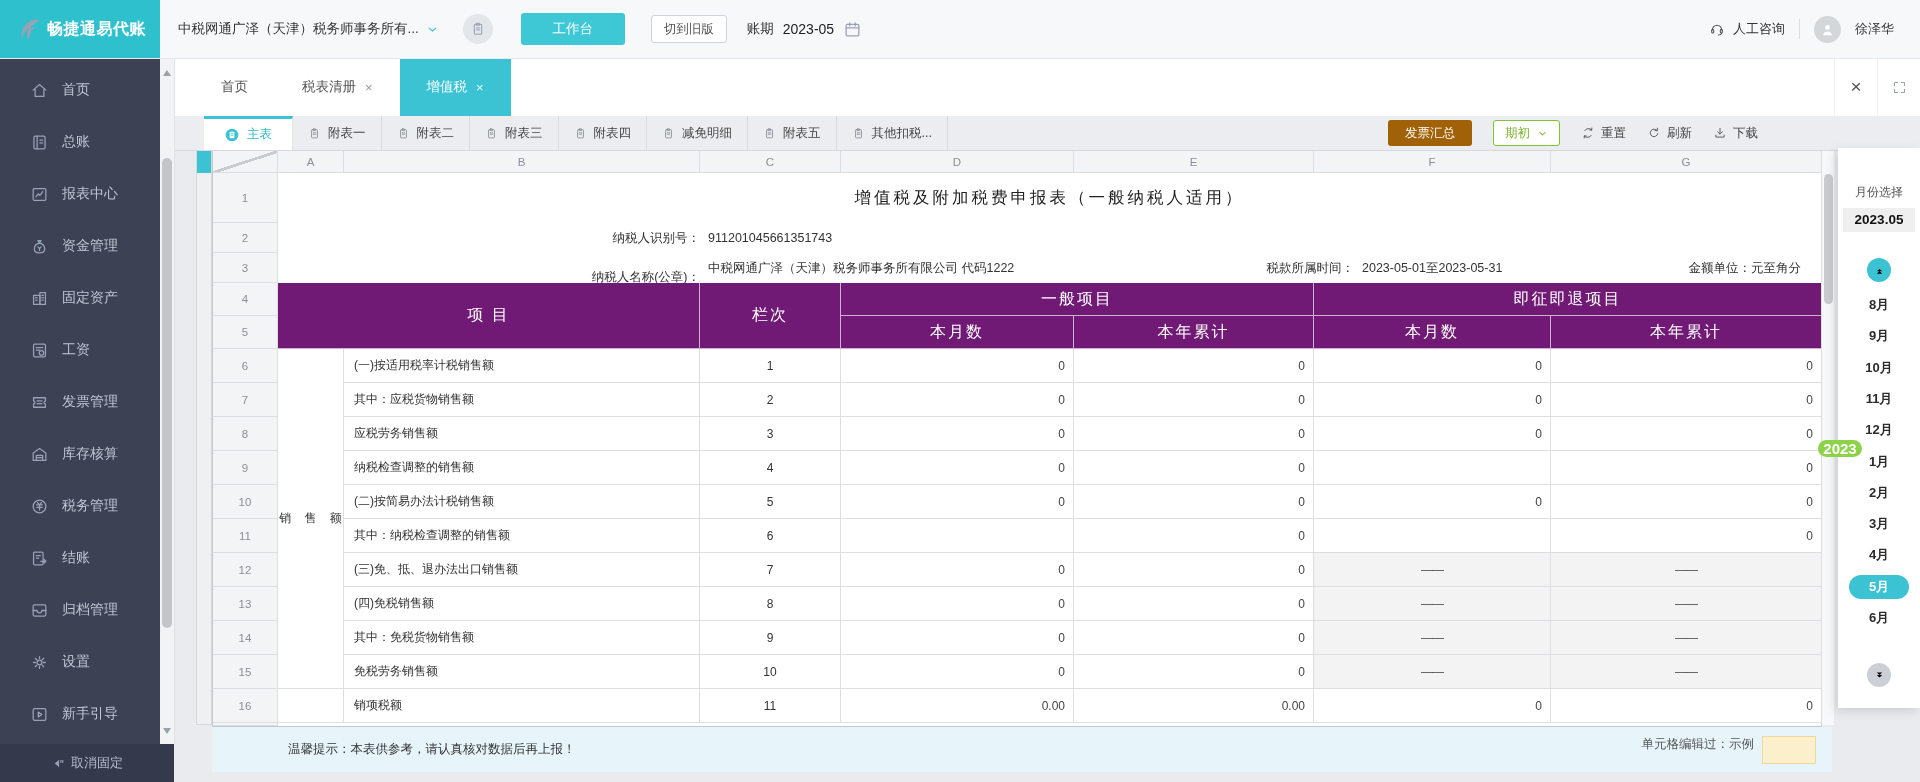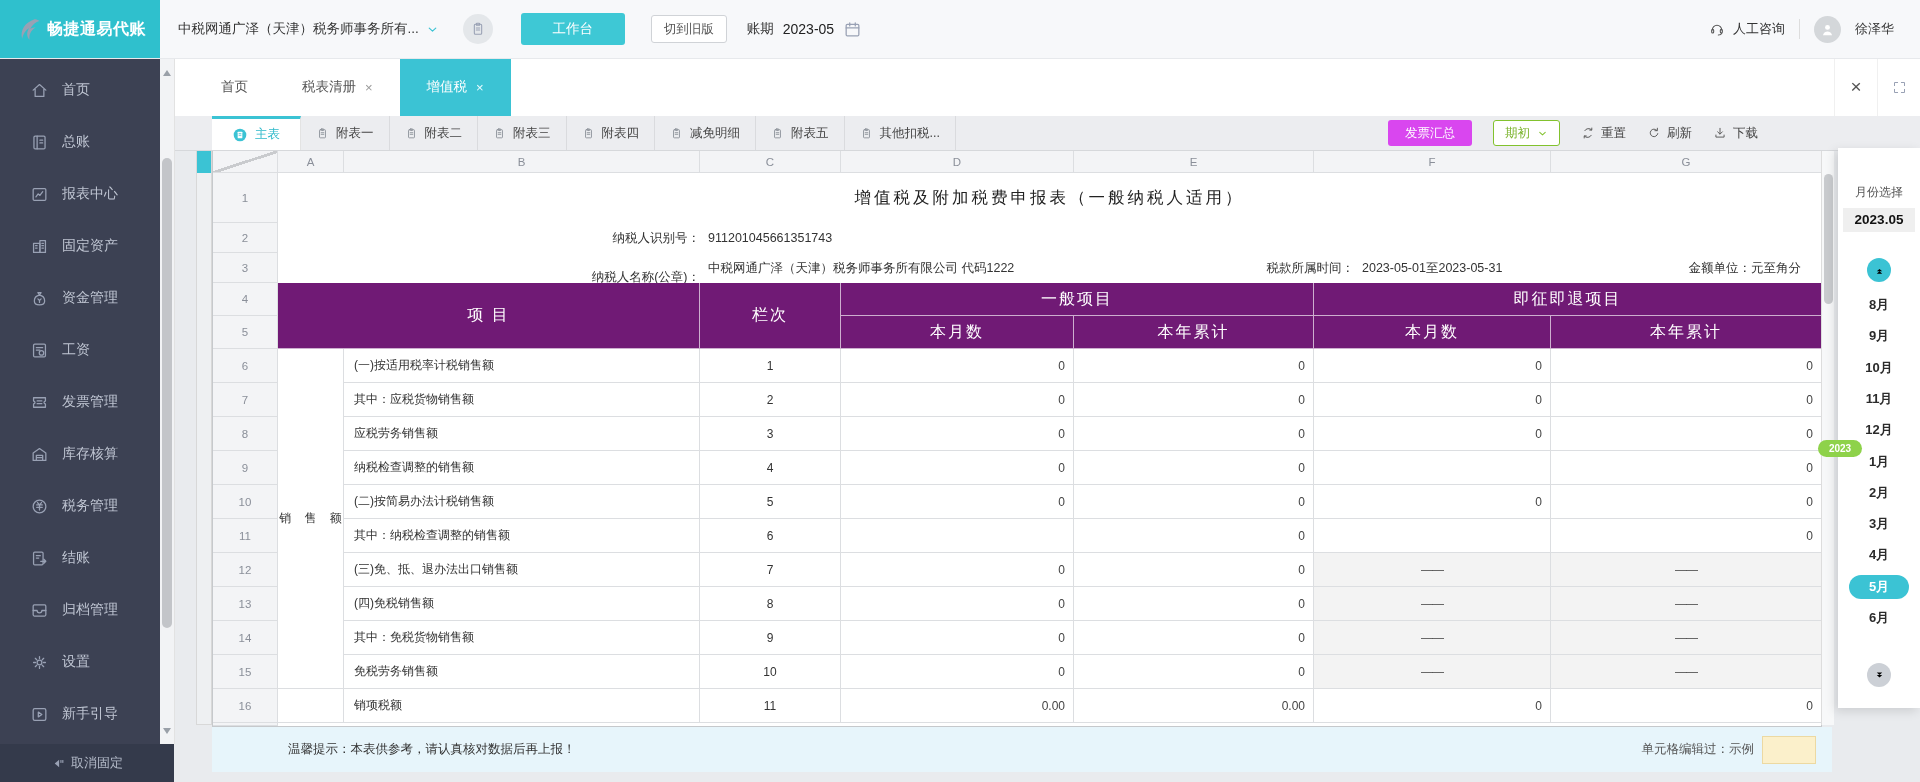--- a/index.html
+++ b/index.html
@@ -62,28 +62,28 @@
   .tab.active .tclose{color:#eafcff}
   #tab-actions{margin-left:auto;display:flex}
   .tact{width:42px;display:flex;align-items:center;justify-content:center;color:#555;cursor:pointer;
         border-left:1px solid #f0f0f0}
   .tact .x{font-size:19px;color:#555}
   .tact .ic{width:15px;height:15px}
 
   
   #subtabbar{position:absolute;left:174px;top:116px;width:1746px;height:34px;background:#ecedf0;
              border-bottom:1px solid #d6d8db;display:flex;align-items:stretch;z-index:3}
-  #subtabs{display:flex;margin-left:38px}
+  #subtabs{display:flex;margin-left:30px}
   .subtab{display:flex;align-items:center;gap:7px;padding:0 15px;font-size:12.5px;color:#444;
           border-right:1px solid #dadbde;cursor:pointer}
   .subtab .ic{width:13px;height:13px;color:#8f949c;stroke-width:1.7}
   .subtab.active{background:#fff;color:#2fb9ca;border-top:3px solid #3bc3d4;padding:0 20px;border-right:1px solid #e3e3e3}
   .dic{width:16px;height:16px;stroke:none}
   #toolbar{margin-left:auto;display:flex;align-items:center;gap:21px;padding-right:162px}
-  .btn-green{width:84px;height:26px;background:#d946ef;color:#fff;border:none;border-radius:3px;
+  .btn-green{width:84px;height:26px;background:#a16207;color:#fff;border:none;border-radius:3px;
              font-size:12.5px;cursor:pointer;font-family:inherit}
   .btn-begin{height:26px;padding:0 11px;background:#fff;border:1px solid #82c22e;color:#7ab32b;border-radius:3px;
              font-size:12.5px;display:flex;align-items:center;gap:7px;cursor:pointer;font-family:inherit}
   .btn-begin .ic{width:11px;height:11px;stroke-width:2.2;color:#82c22e}
   .tool{display:flex;align-items:center;gap:6px;font-size:12.5px;color:#444;cursor:pointer}
   .tool .ic{width:14px;height:14px;color:#555}
 
   
   #left-strip{position:absolute;left:196px;top:150px;width:16px;height:575px;background:#eef0f2;
               border:1px solid #d8d8d8;box-sizing:border-box;z-index:2}
@@ -109,40 +109,40 @@
   .rt{justify-content:flex-end}
   .lt{justify-content:flex-start}
   #sheet-vscroll{position:absolute;left:1821px;top:150px;width:13px;height:575px;background:#f7f8f9;
                  border-left:1px solid #ddd;box-sizing:border-box;z-index:2}
   #sheet-vscroll .thumb{position:absolute;left:2px;top:24px;width:9px;height:130px;background:#c9cbce;border-radius:5px}
 
   
   #tipbar{position:absolute;left:212px;top:727px;width:1620px;height:45px;background:#e7f5fb;
           display:flex;align-items:center;z-index:2}
   #tipbar .tip{margin-left:76px;font-size:12.5px;color:#333}
-  #tipbar .right{margin-left:auto;display:flex;align-items:center}
+  #tipbar .right{margin-left:auto;display:flex;align-items:flex-start}
   #tipbar .elabel{font-size:12.5px;color:#555}
   #tipbar .swatch{width:52px;height:26px;background:#fbf0cb;border:1px solid #ecd9a2;margin:0 16px 0 8px}
 
   
   #month-panel{position:absolute;left:1838px;top:148px;width:82px;height:560px;background:#fff;
                box-shadow:-3px 3px 10px rgba(0,0,0,.13);z-index:15}
   .mp-title{position:absolute;top:36px;left:0;width:82px;text-align:center;font-size:12px;color:#555}
   .mp-current{position:absolute;top:60px;left:5px;width:72px;height:24px;background:#efefef;text-align:center;
               font-weight:bold;font-size:13.5px;color:#111;line-height:24px;cursor:pointer}
   .mcircle{position:absolute;left:29px;width:24px;height:24px;border-radius:50%;display:flex;align-items:center;
            justify-content:center;color:#fff;cursor:pointer}
   .mcircle.up{top:110px;background:#3bc3d4}
   .mcircle.down{top:515px;background:#ccd0d6}
   .cic{width:13px;height:13px;stroke-width:2.4}
   .month{position:absolute;left:0;width:82px;height:22px;text-align:center;font-size:13px;font-weight:600;
          color:#2b2b2b;line-height:22px;cursor:pointer}
   .month.active{left:11px;width:60px;height:24px;line-height:24px;background:#3bc3d4;color:#fff;border-radius:12px}
   .ybadge{position:absolute;left:-20px;top:292px;width:44px;height:17px;background:#8ed24a;color:#fff;
-          font-size:10px;line-height:17px;text-align:center;border-radius:9px;font-weight:bold;z-index:16}
+          font-size:15px;line-height:17px;text-align:center;border-radius:9px;font-weight:bold;z-index:16}
 </style>
 </head>
 <body>
 
 <div id="app">
 
   <header id="hdr">
     <div class="logo">
       <span class="sicon">
           <svg class="ic" viewBox="0 0 24 24">
@@ -228,35 +228,35 @@
           <svg class="ic" viewBox="0 0 24 24">
             <rect x="4" y="4.5" width="16" height="15" rx="1.5"></rect>
             <path d="M7.5 15l2.8-3.8 2.2 2 3.6-4.7"></path>
           </svg>
         </span>
         <span class="slabel">报表中心</span>
       </div>
       <div class="side-item">
         <span class="sicon">
           <svg class="ic" viewBox="0 0 24 24">
+            <path d="M10 4.5h4l-2 3.2c4.5.8 6.5 4 6.5 7.3 0 3-2.8 5-6.5 5s-6.5-2-6.5-5c0-3.3 2-6.5 6.5-7.3L10 4.5Z"></path>
+            <path d="M10 12.5l2 2 2-2M12 14.5V17"></path>
+          </svg>
+        </span>
+        <span class="slabel">资金管理</span>
+      </div>
+      <div class="side-item">
+        <span class="sicon">
+          <svg class="ic" viewBox="0 0 24 24">
             <rect x="4.5" y="8" width="8" height="11.5"></rect>
             <rect x="12.5" y="4.5" width="7" height="15"></rect>
             <path d="M7 11h2M7 14h2M15 8h2M15 11h2M15 14h2"></path>
           </svg>
         </span>
         <span class="slabel">固定资产</span>
-      </div>
-      <div class="side-item">
-        <span class="sicon">
-          <svg class="ic" viewBox="0 0 24 24">
-            <path d="M10 4.5h4l-2 3.2c4.5.8 6.5 4 6.5 7.3 0 3-2.8 5-6.5 5s-6.5-2-6.5-5c0-3.3 2-6.5 6.5-7.3L10 4.5Z"></path>
-            <path d="M10 12.5l2 2 2-2M12 14.5V17"></path>
-          </svg>
-        </span>
-        <span class="slabel">资金管理</span>
       </div>
       <div class="side-item">
         <span class="sicon">
           <svg class="ic" viewBox="0 0 24 24">
             <rect x="4.5" y="4" width="15" height="16" rx="1.5"></rect>
             <path d="M8 8.5h8M8 11.5h4.5"></path>
             <circle cx="14.5" cy="15" r="2.8"></circle>
           </svg>
         </span>
         <span class="slabel">工资</span>

